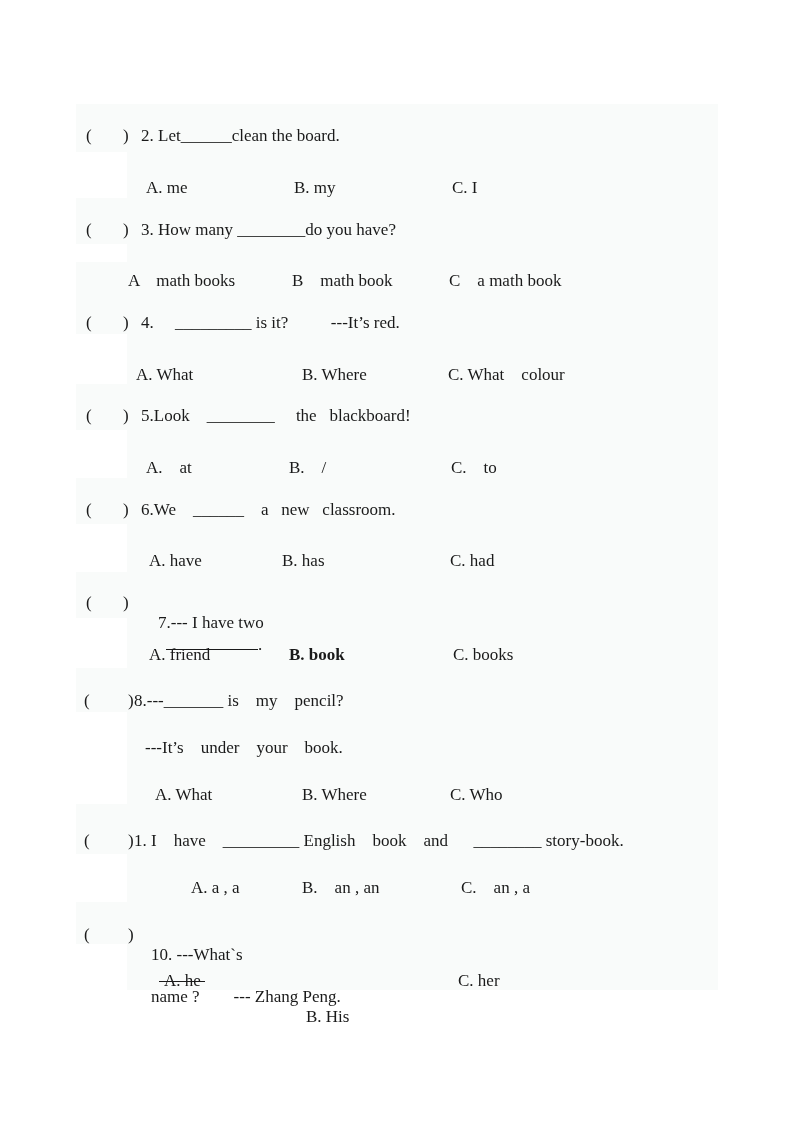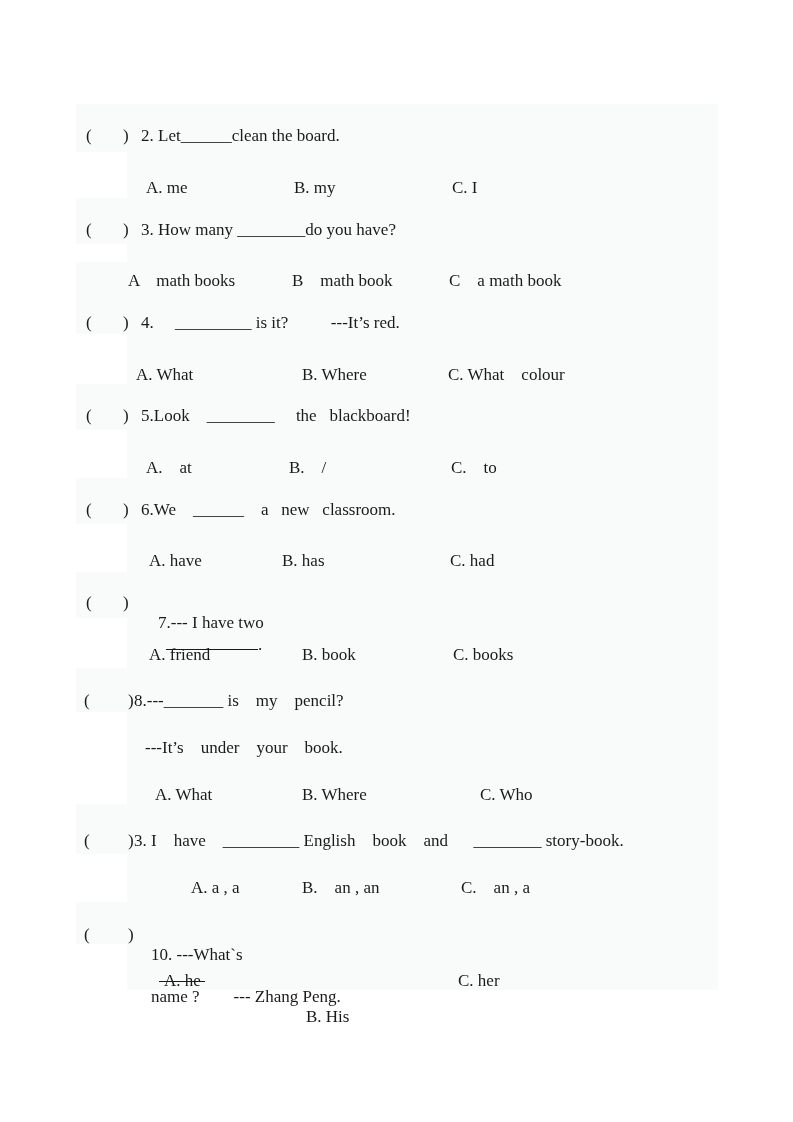--- a/index.html
+++ b/index.html
@@ -82,38 +82,38 @@
 </div>
 
 <div>
   <span class="row paren" style="left:86px; top:593px;">(</span>
   <span class="row paren" style="left:123px; top:593px;">)</span>
   <span class="row qtext" style="left:141px; top:593px;">
     <span>7.--- I have two</span>
     <span class="ul" style="width:92px; margin-left:8px;"></span><span>.</span>
   </span>
   <span class="opt" style="left:149px; top:645px;">A. friend</span>
-  <span class="opt" style="left:302px; top:645px;">B. book</span>
+  <span class="opt" style="left:289px; top:645px;font-weight:bold;">B. book</span>
   <span class="opt" style="left:453px; top:645px;">C. books</span>
 </div>
 
 <div>
   <span class="row paren" style="left:84px; top:691px;">(</span>
   <span class="row paren" style="left:128px; top:691px;">)</span>
   <span class="row qtext" style="left:134px; top:691px;">8.---_______ is    my    pencil?</span>
   <span class="opt" style="left:145px; top:738px;text-align:center;">---It’s    under    your    book.</span>
   <span class="opt" style="left:155px; top:785px;">A. What</span>
   <span class="opt" style="left:302px; top:785px;">B. Where</span>
-  <span class="opt" style="left:480px; top:785px;">C. Who</span>
+  <span class="opt" style="left:450px; top:785px;">C. Who</span>
 </div>
 
 <div>
   <span class="row paren" style="left:84px; top:831px;">(</span>
   <span class="row paren" style="left:128px; top:831px;">)</span>
-  <span class="row qtext" style="left:134px; top:831px;">3. I    have    _________ English    book    and      ________ story-book.</span>
+  <span class="row qtext" style="left:134px; top:831px;">1. I    have    _________ English    book    and      ________ story-book.</span>
   <span class="opt" style="left:164px; top:878px;margin-left:27px;">A. a , a</span>
   <span class="opt" style="left:302px; top:878px;text-align:right;">B.    an , an</span>
   <span class="opt" style="left:461px; top:878px;">C.    an , a</span>
 </div>
 
 <div>
   <span class="row paren" style="left:84px; top:925px;">(</span>
   <span class="row paren" style="left:128px; top:925px;">)</span>
   <span class="row qtext" style="left:134px; top:925px;">
     <span>10. ---What`s</span>

